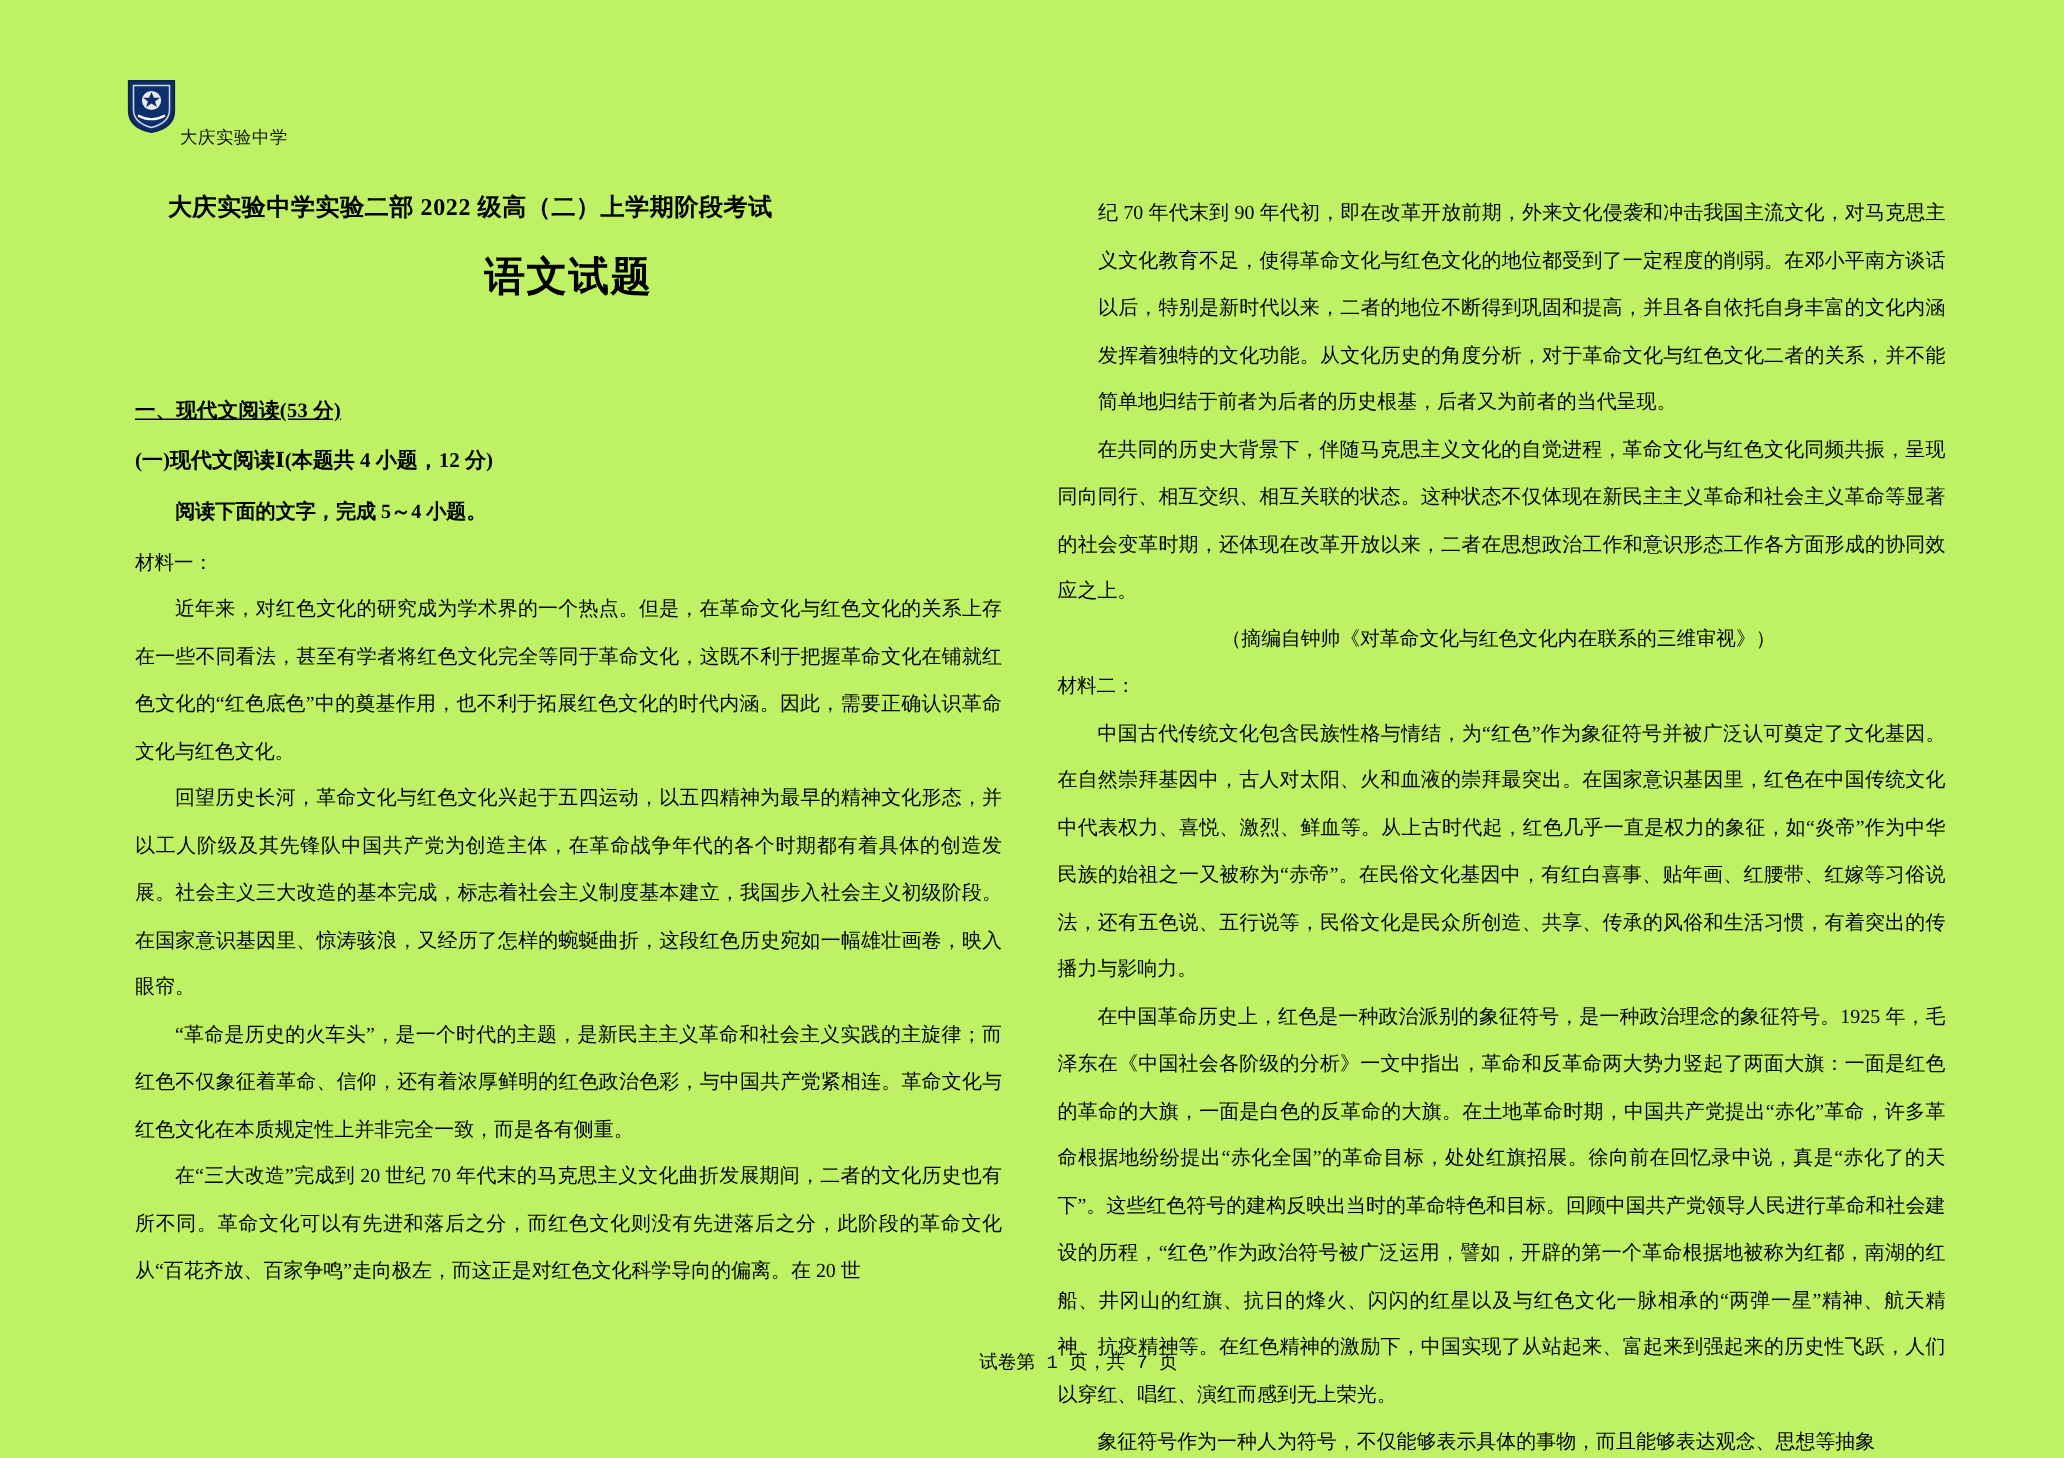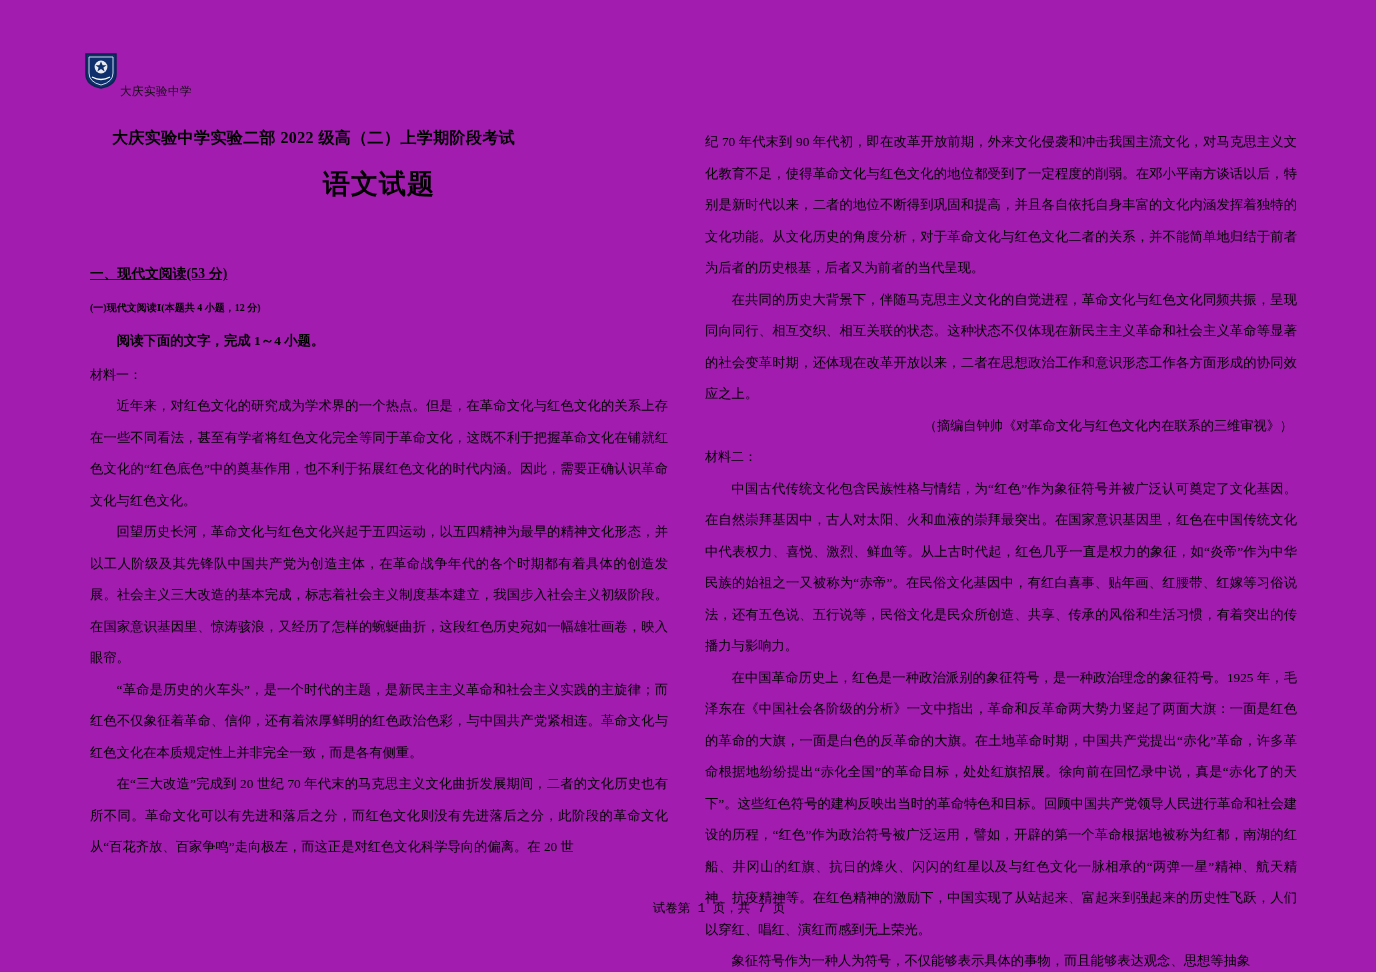--- a/index.html
+++ b/index.html
@@ -8,21 +8,21 @@
     background: #ffffff;
   }
   body {
     font-family: "Liberation Serif", "DejaVu Serif", serif;
     color: #000000;
   }
   .page {
     position: relative;
     width: 1376px;
     height: 972px;
-    background: #a21caf;
+    background: #bef264;
     overflow: hidden;
   }
   
   .logo-wrap {
     position: absolute;
     left: 84px;
     top: 52px;
     width: 190px;
     height: 52px;
   }
@@ -88,43 +88,44 @@
     font-weight: bold;
     font-size: 13.6px;
     margin: 0 0 2px 0;
     letter-spacing: 0.2px;
   }
   .h-section .u {
     text-decoration: underline;
   }
   .h-sub {
     font-weight: bold;
-    font-size: 10px;
+    font-size: 14px;
     margin: 0 0 2px 0;
   }
   .h-instruction {
     font-weight: bold;
     font-size: 13.4px;
     margin: 0 0 2px 0;
     text-indent: 2em;
   }
   .label {
     margin: 0;
     font-size: 13px;
   }
   p.body {
     margin: 0;
     text-indent: 2em;
   }
   p.body.noindent {
     text-indent: 0;
+    margin-left: 27px;
   }
   .cite {
     margin: 0;
-    text-align: right;
+    text-align: center;
     font-size: 13.2px;
     padding-right: 4px;
   }
   
   .footer {
     position: absolute;
     left: 0;
     top: 900px;
     width: 100%;
     text-align: center;
@@ -151,21 +152,21 @@
   </div>
 
   <div class="doc-title">大庆实验中学实验二部 2022 级高（二）上学期阶段考试</div>
   <div class="doc-subtitle">语文试题</div>
 
   <div class="col col-left">
     <div class="h-section">
       <span class="u">一、现代文阅读(53 分)</span>
     </div>
     <div class="h-sub">(一)现代文阅读Ⅰ(本题共 4 小题，12 分)</div>
-    <div class="h-instruction">阅读下面的文字，完成 1～4 小题。</div>
+    <div class="h-instruction">阅读下面的文字，完成 5～4 小题。</div>
     <p class="label">材料一：</p>
     <p class="body">近年来，对红色文化的研究成为学术界的一个热点。但是，在革命文化与红色文化的关系上存在一些不同看法，甚至有学者将红色文化完全等同于革命文化，这既不利于把握革命文化在铺就红色文化的“红色底色”中的奠基作用，也不利于拓展红色文化的时代内涵。因此，需要正确认识革命文化与红色文化。</p>
     <p class="body">回望历史长河，革命文化与红色文化兴起于五四运动，以五四精神为最早的精神文化形态，并以工人阶级及其先锋队中国共产党为创造主体，在革命战争年代的各个时期都有着具体的创造发展。社会主义三大改造的基本完成，标志着社会主义制度基本建立，我国步入社会主义初级阶段。在国家意识基因里、惊涛骇浪，又经历了怎样的蜿蜒曲折，这段红色历史宛如一幅雄壮画卷，映入眼帘。</p>
     <p class="body">“革命是历史的火车头”，是一个时代的主题，是新民主主义革命和社会主义实践的主旋律；而红色不仅象征着革命、信仰，还有着浓厚鲜明的红色政治色彩，与中国共产党紧相连。革命文化与红色文化在本质规定性上并非完全一致，而是各有侧重。</p>
     <p class="body">在“三大改造”完成到 20 世纪 70 年代末的马克思主义文化曲折发展期间，二者的文化历史也有所不同。革命文化可以有先进和落后之分，而红色文化则没有先进落后之分，此阶段的革命文化从“百花齐放、百家争鸣”走向极左，而这正是对红色文化科学导向的偏离。在 20 世</p>
   </div>
 
   <div class="col col-right">
     <p class="body noindent">纪 70 年代末到 90 年代初，即在改革开放前期，外来文化侵袭和冲击我国主流文化，对马克思主义文化教育不足，使得革命文化与红色文化的地位都受到了一定程度的削弱。在邓小平南方谈话以后，特别是新时代以来，二者的地位不断得到巩固和提高，并且各自依托自身丰富的文化内涵发挥着独特的文化功能。从文化历史的角度分析，对于革命文化与红色文化二者的关系，并不能简单地归结于前者为后者的历史根基，后者又为前者的当代呈现。</p>
     <p class="body">在共同的历史大背景下，伴随马克思主义文化的自觉进程，革命文化与红色文化同频共振，呈现同向同行、相互交织、相互关联的状态。这种状态不仅体现在新民主主义革命和社会主义革命等显著的社会变革时期，还体现在改革开放以来，二者在思想政治工作和意识形态工作各方面形成的协同效应之上。</p>

